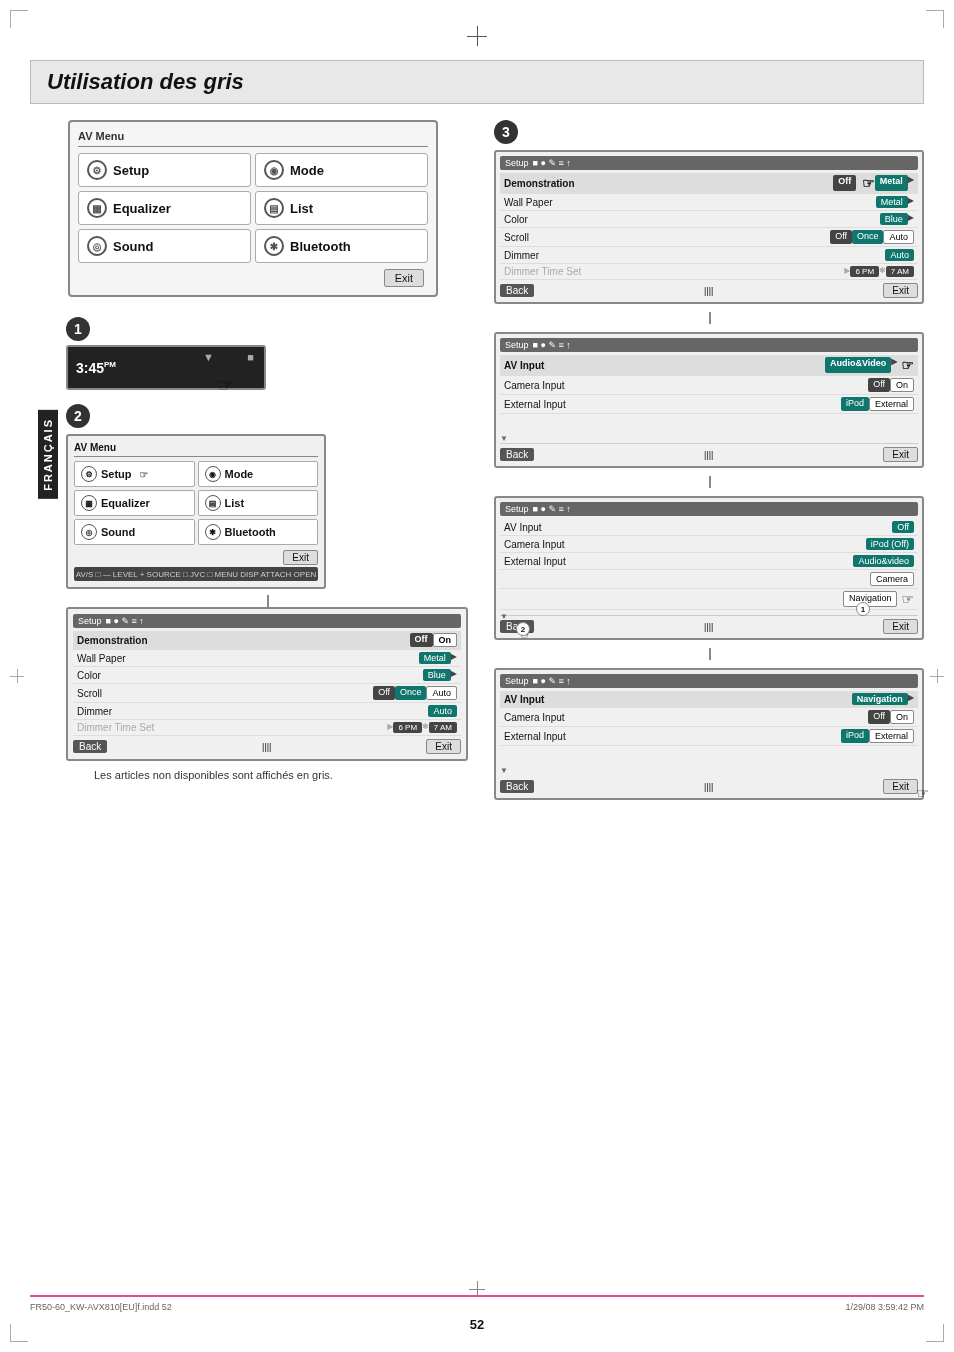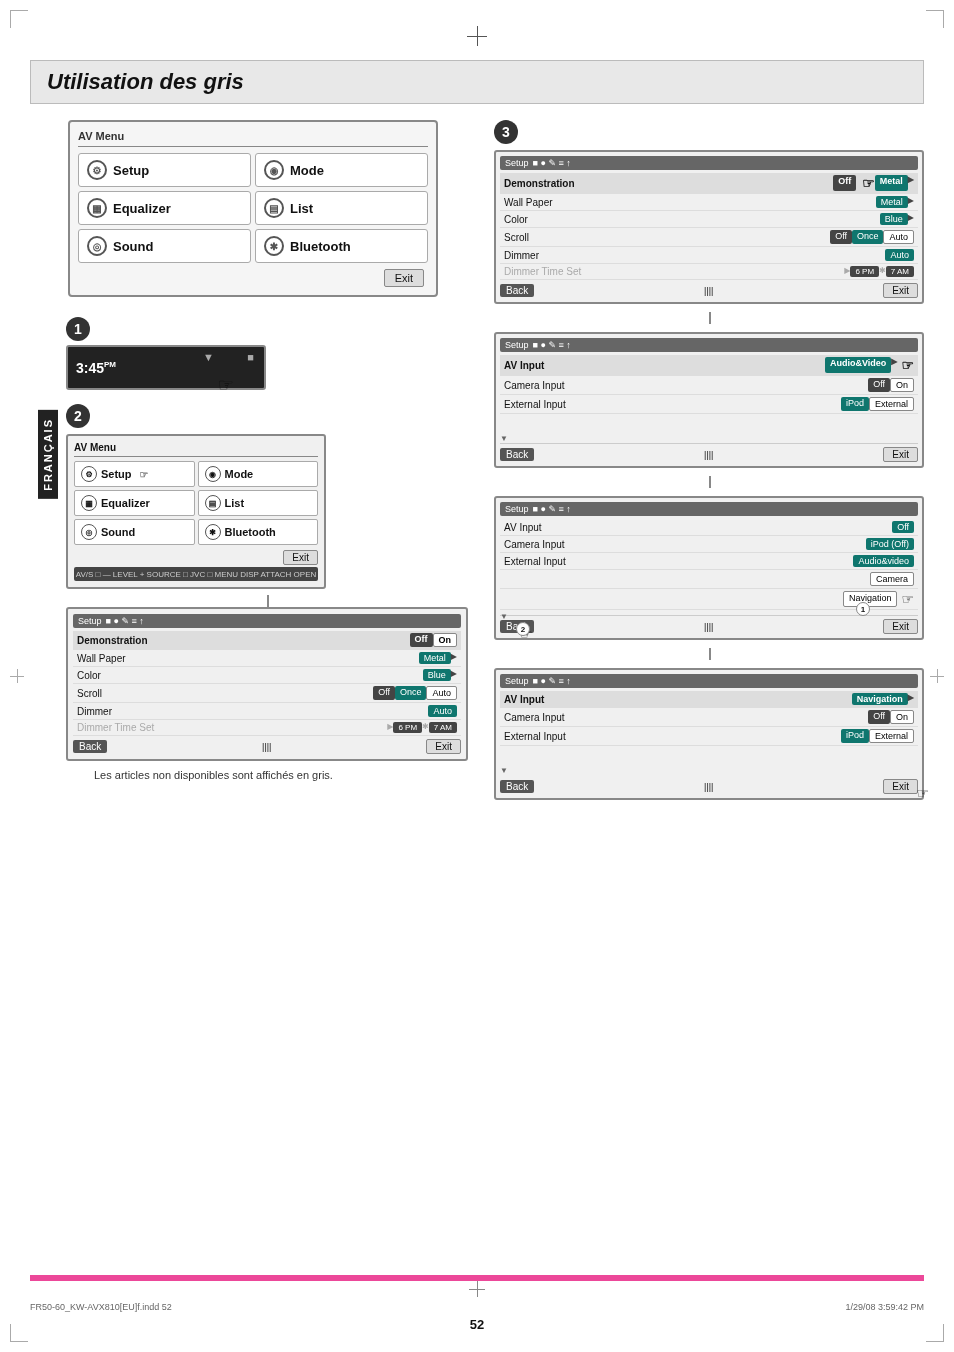--- a/index.html
+++ b/index.html
@@ -363,24 +363,24 @@
       font-size: 13px;
       font-weight: bold;
     }
 
     
     .footer-line {
       position: absolute;
       bottom: 40px;
       left: 30px;
       right: 30px;
-      border-top: 6px solid #ec4899;
+      border-top: 2px solid #ec4899;
       display: flex;
       justify-content: space-between;
-      padding-top: 21px;
+      padding-top: 5px;
       font-size: 9px;
       color: #666;
     }
 
     
     .side-cross-left, .side-cross-right {
       position: absolute;
       width: 14px;
       height: 14px;
     }

